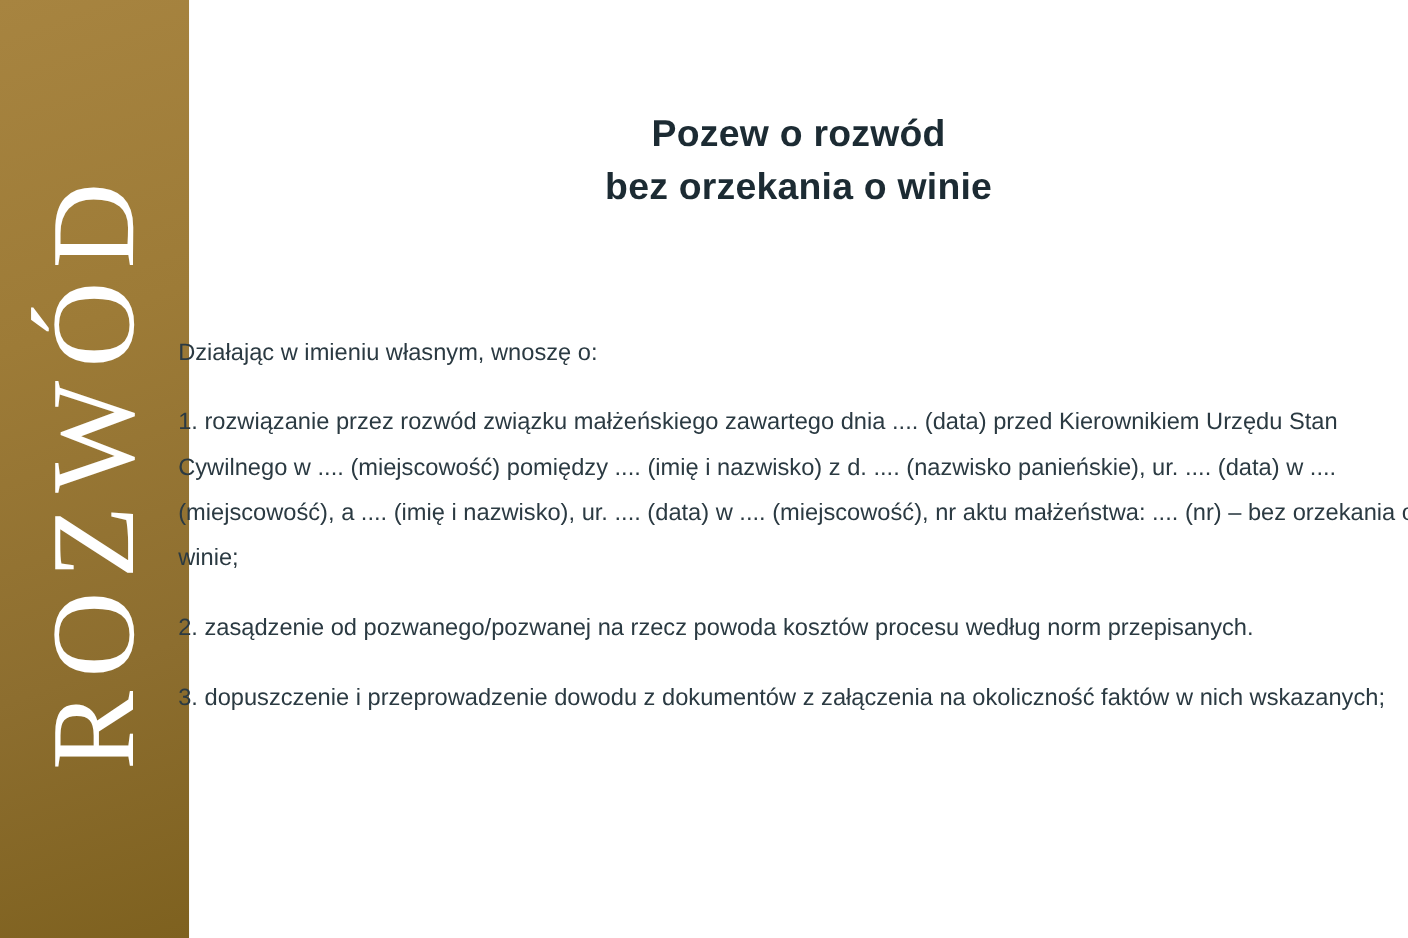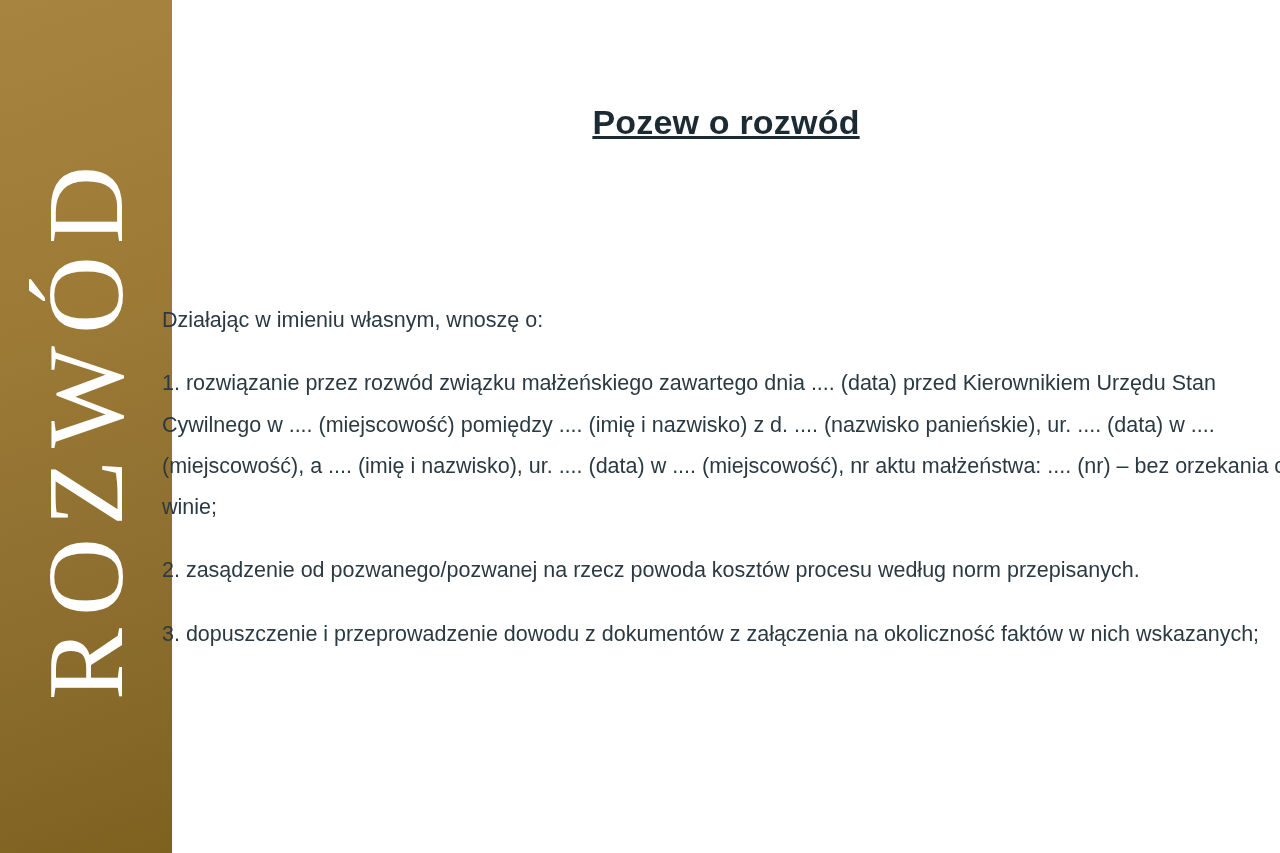--- a/index.html
+++ b/index.html
@@ -57,21 +57,20 @@
     position: absolute;
     left: 0;
     top: 98px;
     width: 1108px;
     text-align: center;
     color: #1c2b33;
     font-size: 34px;
     font-weight: bold;
     line-height: 1.42;
     letter-spacing: 0.2px;
-    text-decoration: underline;
   }
   .doc-title span {
     display: block;
   }
   .body-text {
     position: absolute;
     left: -10px;
     top: 300px;
     width: 1130px;
     color: #2b3a42;
@@ -91,20 +90,21 @@
 <div class="page">
 
   <div class="side-band">
     <div class="side-band-text">ROZWÓD</div>
   </div>
 
   <div class="doc">
 
     <div class="doc-title">
       <span>Pozew o rozwód</span>
+      <span>bez orzekania o winie</span>
     </div>
 
     <div class="body-text">
       <p class="para">Działając w imieniu własnym, wnoszę o:</p>
       <p class="para">1. rozwiązanie przez rozwód związku małżeńskiego zawartego dnia .... (data) przed Kierownikiem Urzędu Stan Cywilnego w .... (miejscowość) pomiędzy .... (imię i nazwisko) z d. .... (nazwisko panieńskie), ur.  .... (data) w .... (miejscowość), a .... (imię i nazwisko), ur. .... (data) w .... (miejscowość), nr aktu małżeństwa: .... (nr) – bez orzekania o winie;</p>
       <p class="para">2. zasądzenie od pozwanego/pozwanej na rzecz powoda kosztów procesu według norm przepisanych.</p>
       <p class="para">3. dopuszczenie i przeprowadzenie dowodu z dokumentów z załączenia na okoliczność faktów w nich wskazanych;</p>
     </div>
 
   </div>

